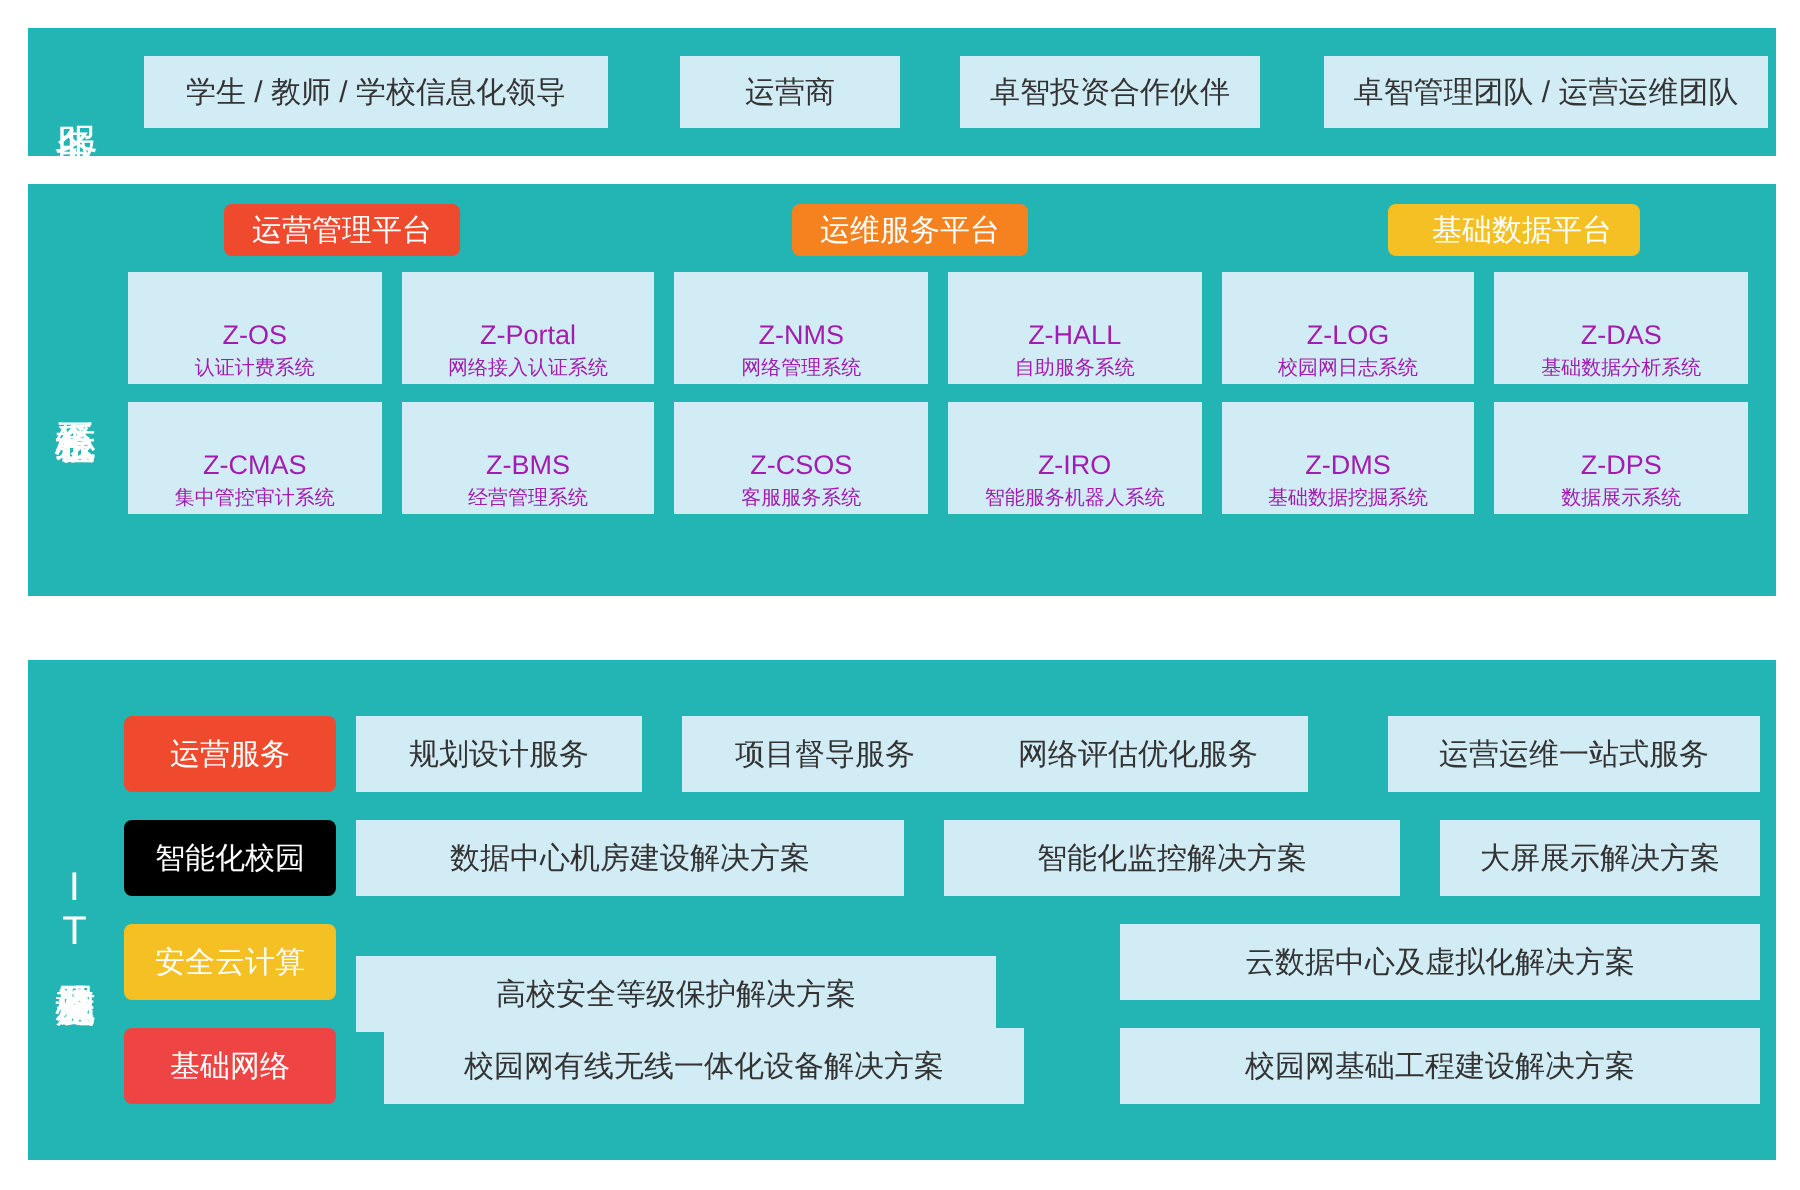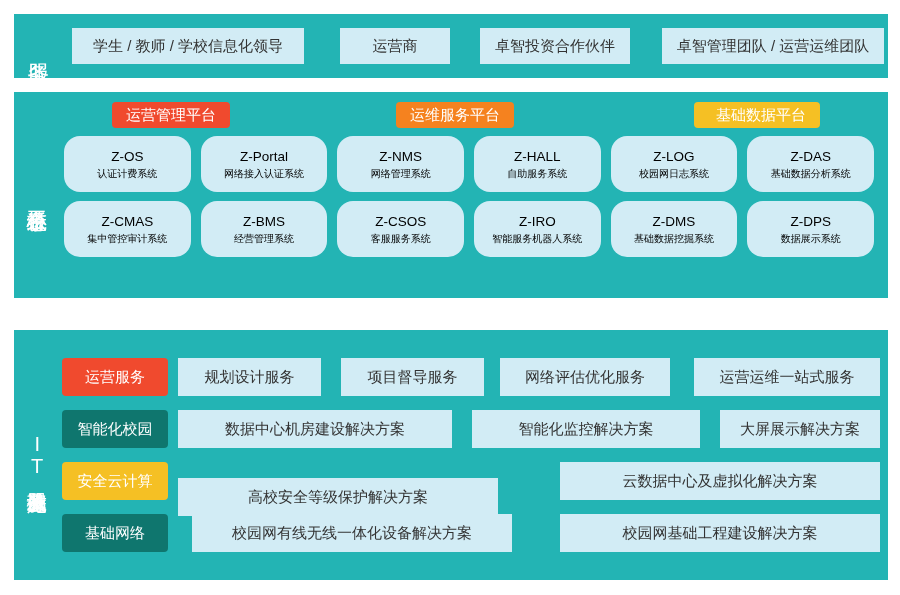--- a/index.html
+++ b/index.html
@@ -116,27 +116,27 @@
   }
   .sys-grid {
     display: grid;
     grid-template-columns: repeat(6, 1fr);
     column-gap: 10px;
     row-gap: 9px;
     margin-top: 2px;
   }
   .sys-box {
     background: #d2ecf5;
-    border-radius: 16px;
+    border-radius: 0;
     height: 56px;
     display: flex;
     flex-direction: column;
     align-items: center;
-    justify-content: center;
-    color: #000000;
+    justify-content: flex-end;
+    color: #a21caf;
     line-height: 1.45;
     box-sizing: border-box;
   }
   .sys-box .code { font-size: 13.5px; }
   .sys-box .name { font-size: 10px; }
 
   
   #it-band {
     left: 14px;
     top: 330px;
@@ -273,41 +273,41 @@
   <div class="band" id="it-band">
     <div class="side-label tall">
       <span class="vtext">IT基础设施及服务</span>
     </div>
     <div class="it-body" id="it-body">
         <div class="it-row">
           <div class="it-badge" style="background: rgb(240, 74, 46);">运营服务</div>
           <div class="it-items" style="position: relative;">
             <div class="it-chip" style="position: absolute; left: 10px; width: 143px; top: 0px;">规划设计服务</div>
             <div class="it-chip" style="position: absolute; left: 173px; width: 143px; top: 0px;">项目督导服务</div>
-            <div class="it-chip" style="position: absolute; left: 332px; width: 170px; top: 0px;">网络评估优化服务</div>
+            <div class="it-chip" style="position: absolute; left: 316px; width: 170px; top: 0px;">网络评估优化服务</div>
             <div class="it-chip" style="position: absolute; left: 526px; width: 186px; top: 0px;">运营运维一站式服务</div>
           </div>
         </div>
         <div class="it-row">
-          <div class="it-badge" style="background: #0f766e;">智能化校园</div>
+          <div class="it-badge" style="background: #000000;">智能化校园</div>
           <div class="it-items" style="position: relative;">
             <div class="it-chip" style="position: absolute; left: 10px; width: 274px; top: 0px;">数据中心机房建设解决方案</div>
             <div class="it-chip" style="position: absolute; left: 304px; width: 228px; top: 0px;">智能化监控解决方案</div>
             <div class="it-chip" style="position: absolute; left: 552px; width: 160px; top: 0px;">大屏展示解决方案</div>
           </div>
         </div>
         <div class="it-row">
           <div class="it-badge" style="background: rgb(245, 192, 36);">安全云计算</div>
           <div class="it-items" style="position: relative;">
             <div class="it-chip" style="position: absolute; left: 10px; width: 320px; top: 16px;">高校安全等级保护解决方案</div>
             <div class="it-chip" style="position: absolute; left: 392px; width: 320px; top: 0px;">云数据中心及虚拟化解决方案</div>
           </div>
         </div>
         <div class="it-row">
-          <div class="it-badge" style="background: #0f766e;">基础网络</div>
+          <div class="it-badge" style="background: #ef4444;">基础网络</div>
           <div class="it-items" style="position: relative;">
             <div class="it-chip" style="position: absolute; left: 24px; width: 320px; top: 0px;">校园网有线无线一体化设备解决方案</div>
             <div class="it-chip" style="position: absolute; left: 392px; width: 320px; top: 0px;">校园网基础工程建设解决方案</div>
           </div>
         </div>
       </div>
   </div>
 
 </div>
 

